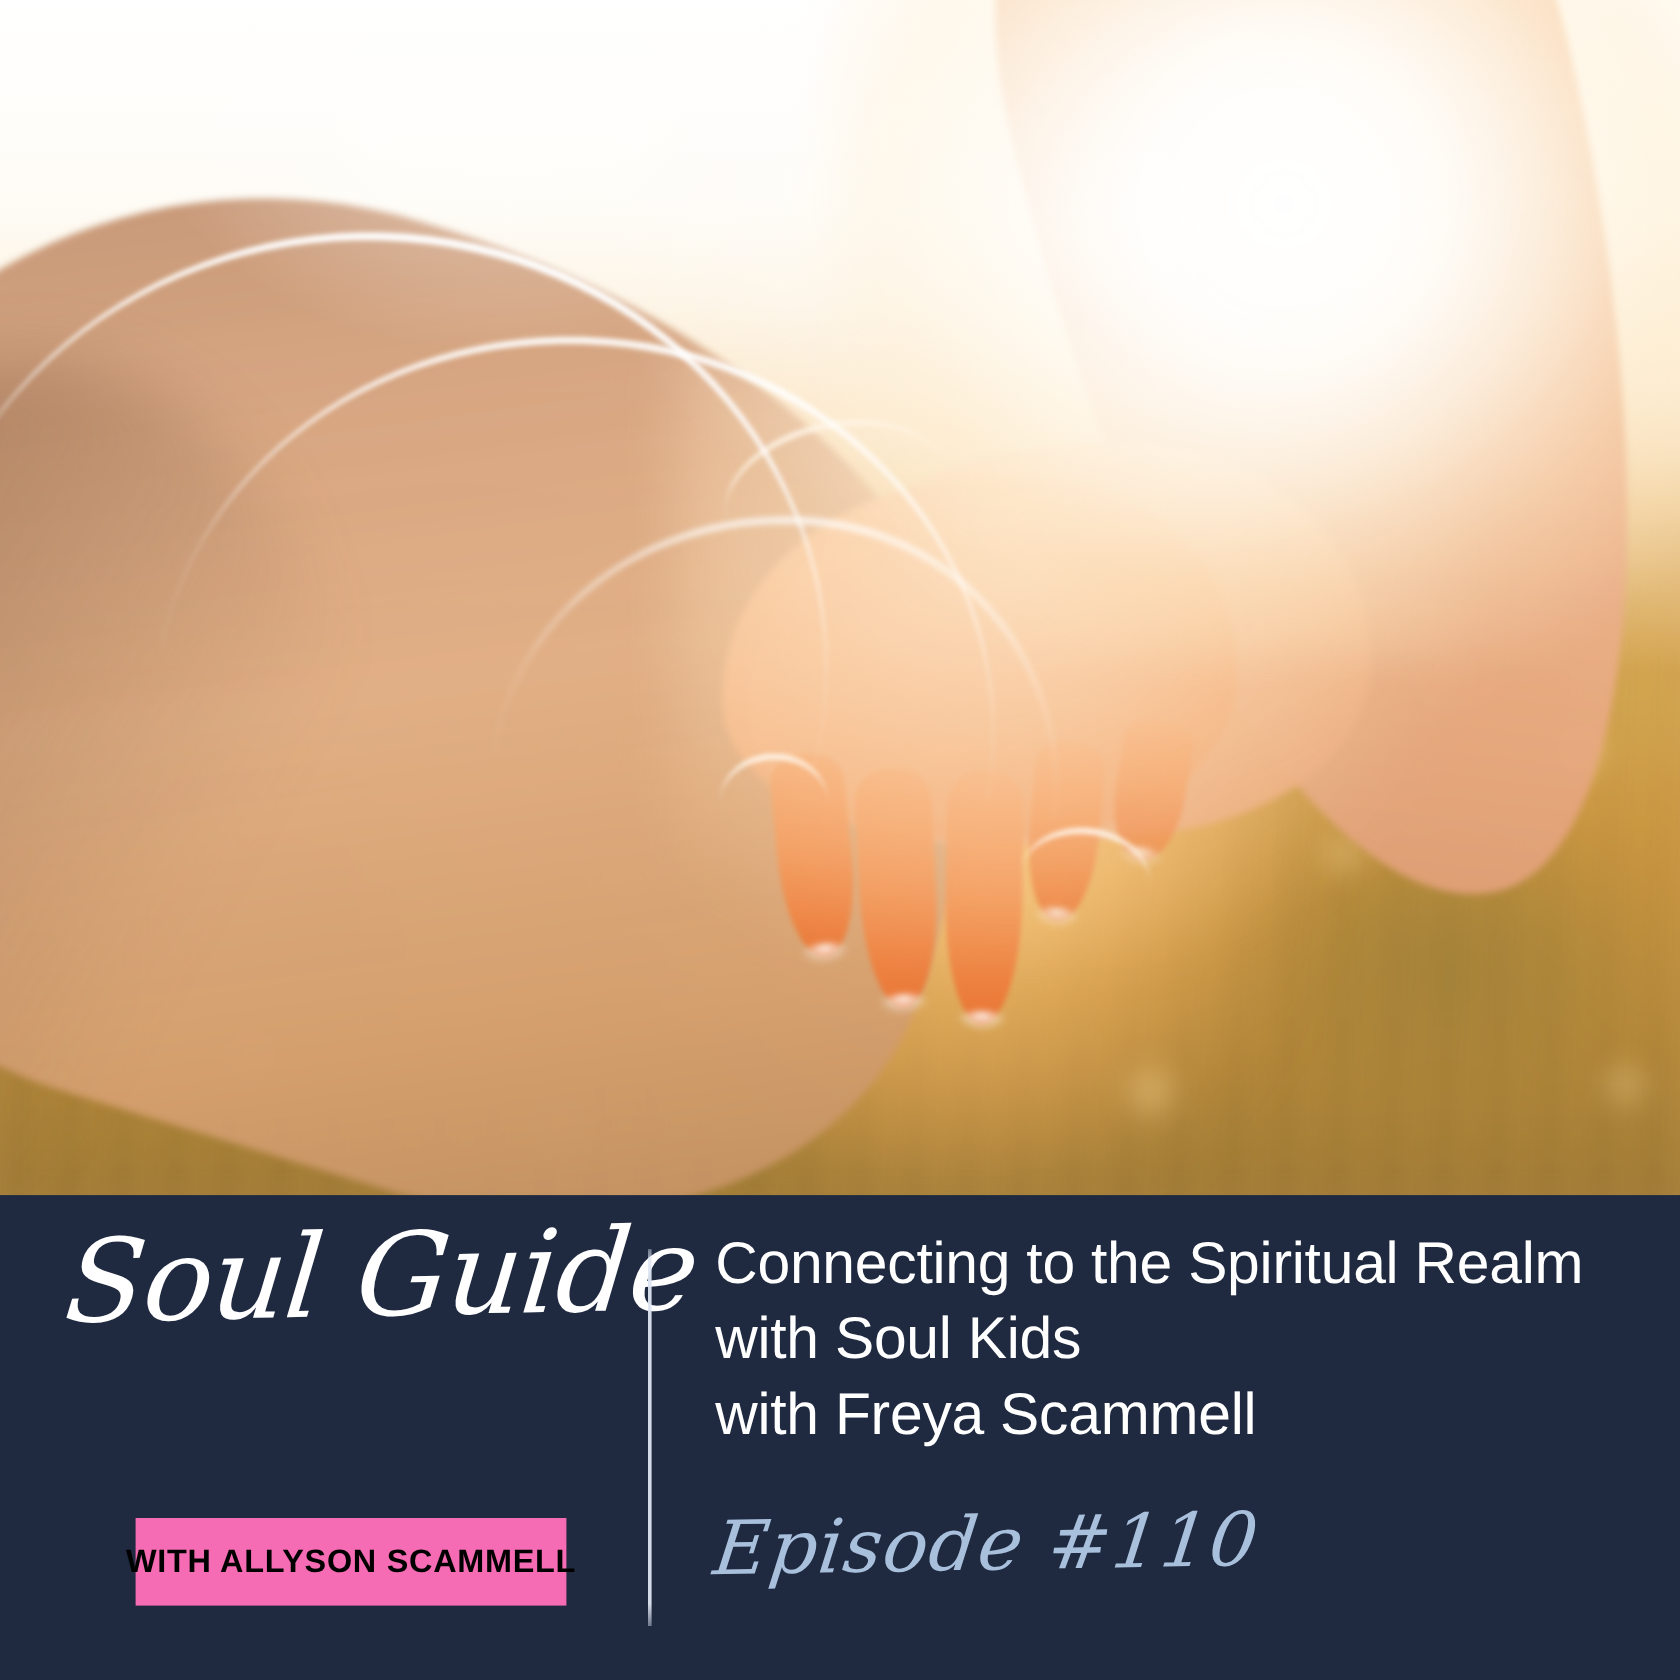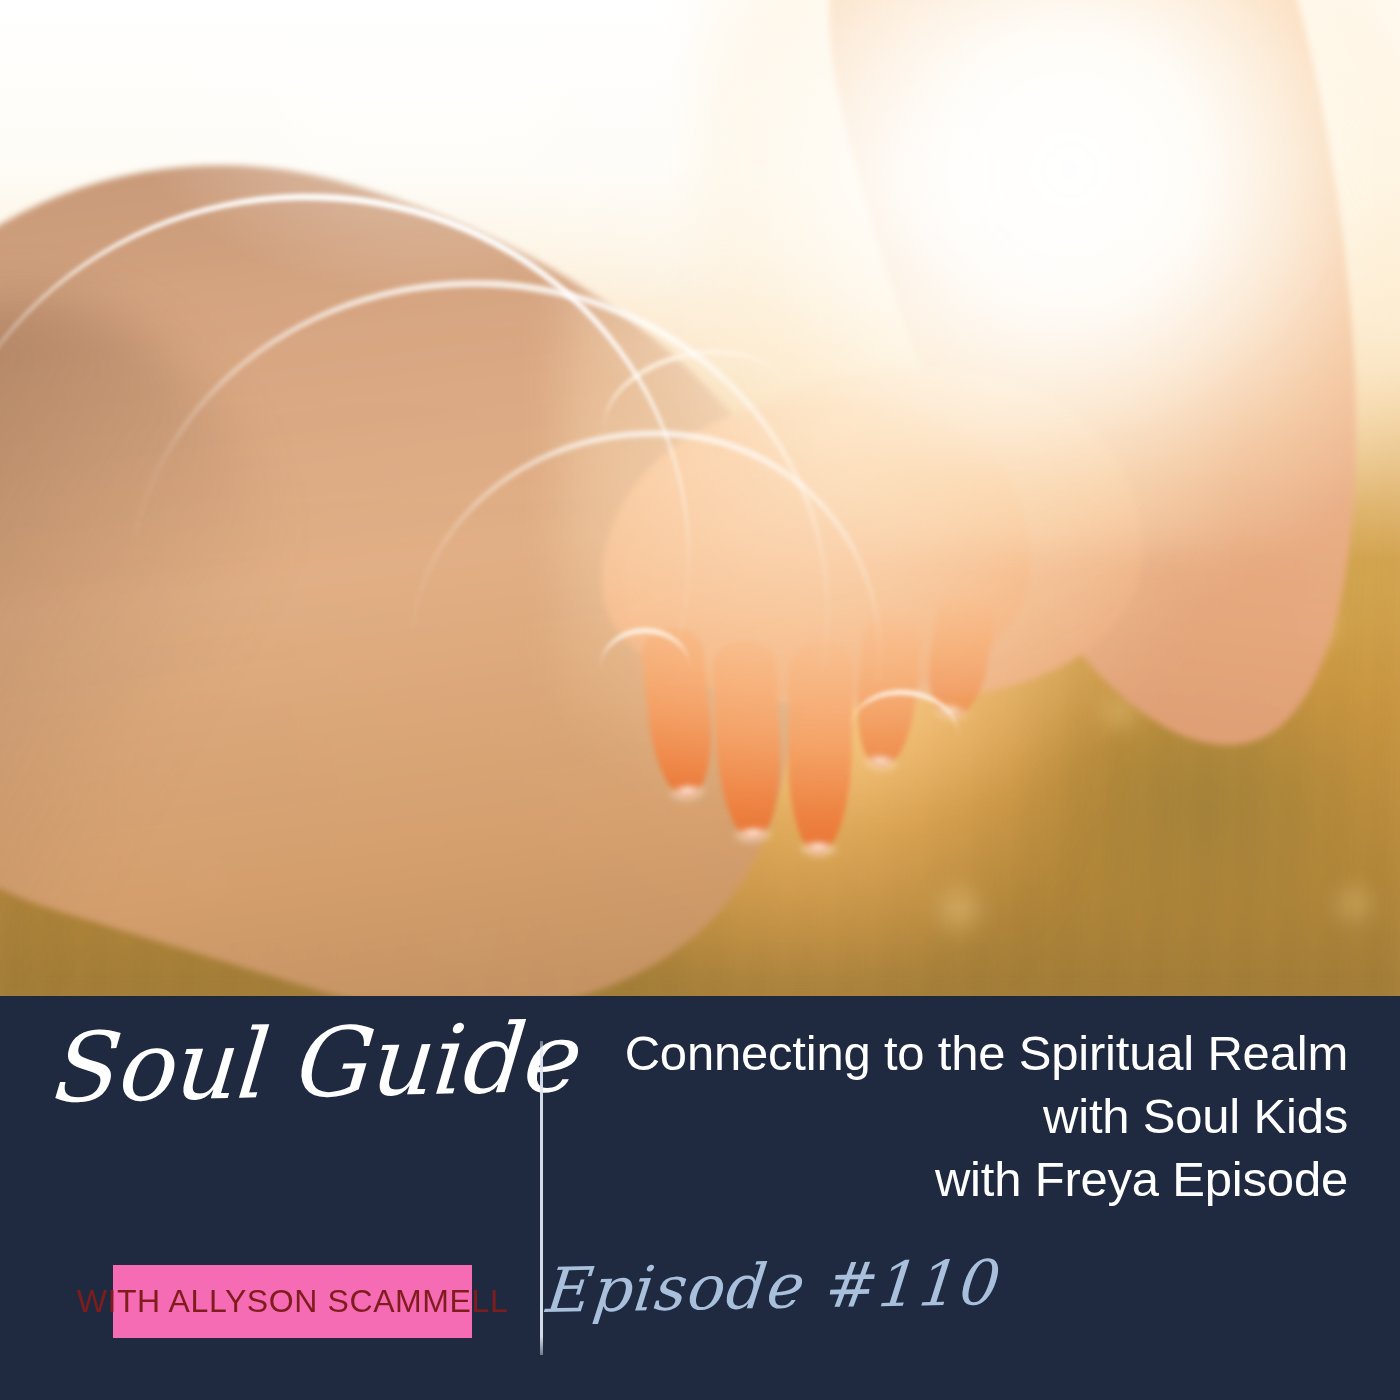--- a/index.html
+++ b/index.html
@@ -353,47 +353,46 @@
     width: 359px;
     height: 73px;
     background: #f56bb4;
   }
   .brand-badge-inner {
     position: absolute;
     left: 0; top: 0; right: 0; bottom: 0;
     display: flex;
     align-items: center;
     justify-content: center;
-    color: #7f1d1d;
+    color: #000000;
     font-family: "Liberation Sans", sans-serif;
-    font-weight: 400;
-    font-size: 32px;
+    font-weight: 700;
+    font-size: 27px;
     letter-spacing: .6px;
     white-space: nowrap;
   }
 
   .divider {
     position: absolute;
     left: 540px;
     top: 1041px;
     width: 3px;
     height: 314px;
     background: linear-gradient(to bottom,
       rgba(212,220,235,.45) 0%,
       rgba(222,229,242,.95) 6%,
       rgba(222,229,242,.95) 94%,
       rgba(212,220,235,.45) 100%);
   }
 
   .episode {
     position: absolute;
-    left: 548px;
+    left: 596px;
     top: 1022px;
     width: 800px;
-    text-align: right;
   }
 
   .episode-title {
     color: #ffffff;
     font-family: "Liberation Sans", sans-serif;
     font-weight: 400;
     font-size: 49px;
     line-height: 63px;
     letter-spacing: -.2px;
     white-space: nowrap;
@@ -471,17 +470,17 @@
 
   <div class="brand-badge">
     <div class="brand-badge-inner">WITH ALLYSON SCAMMELL</div>
   </div>
 
   <div class="divider"></div>
 
   <div class="episode">
     <div class="episode-title">Connecting to the Spiritual Realm</div>
     <div class="episode-title">with Soul Kids</div>
-    <div class="episode-title">with Freya Episode</div>
+    <div class="episode-title">with Freya Scammell</div>
     <div class="episode-number">Episode #110</div>
   </div>
 
 </div>
 
 </body></html>

